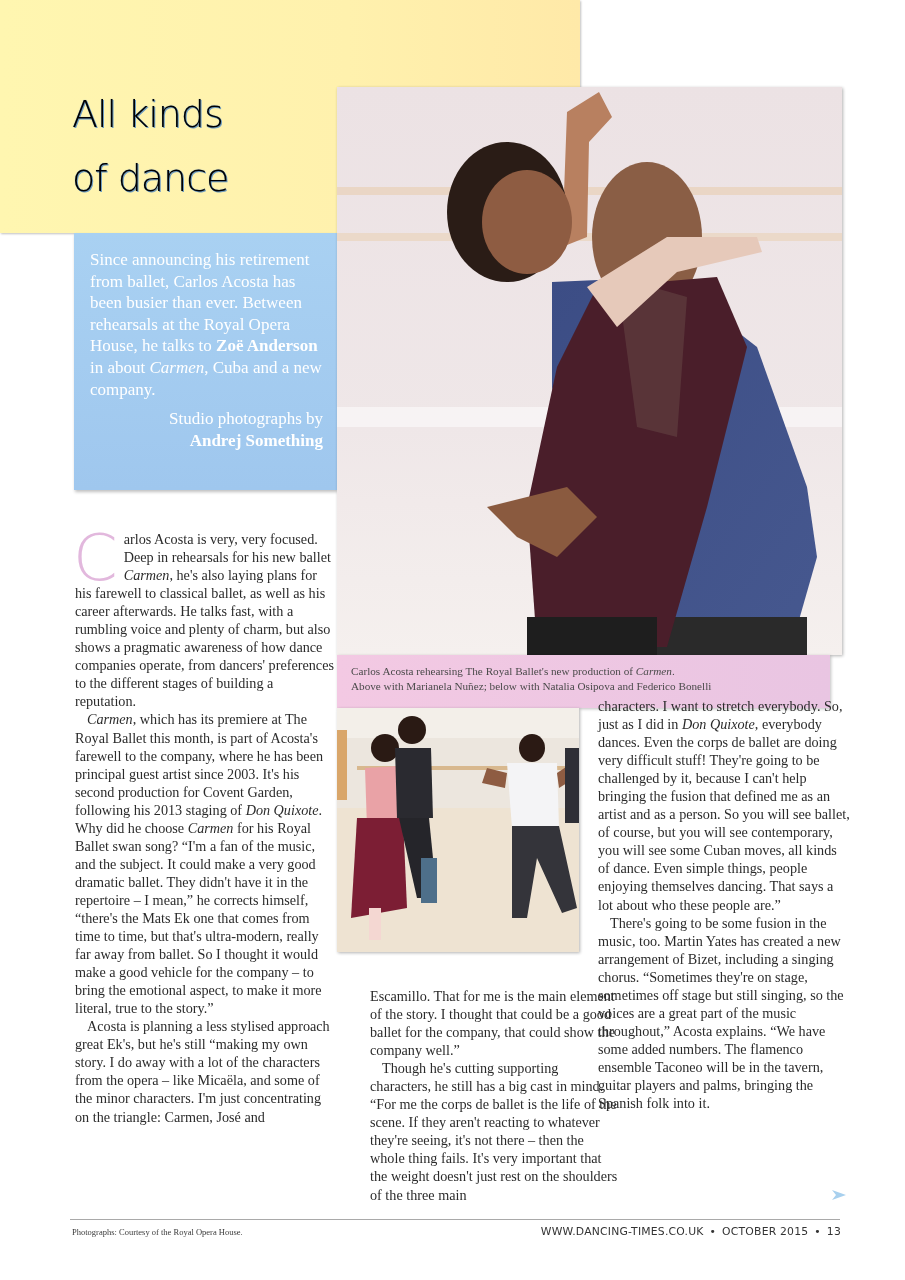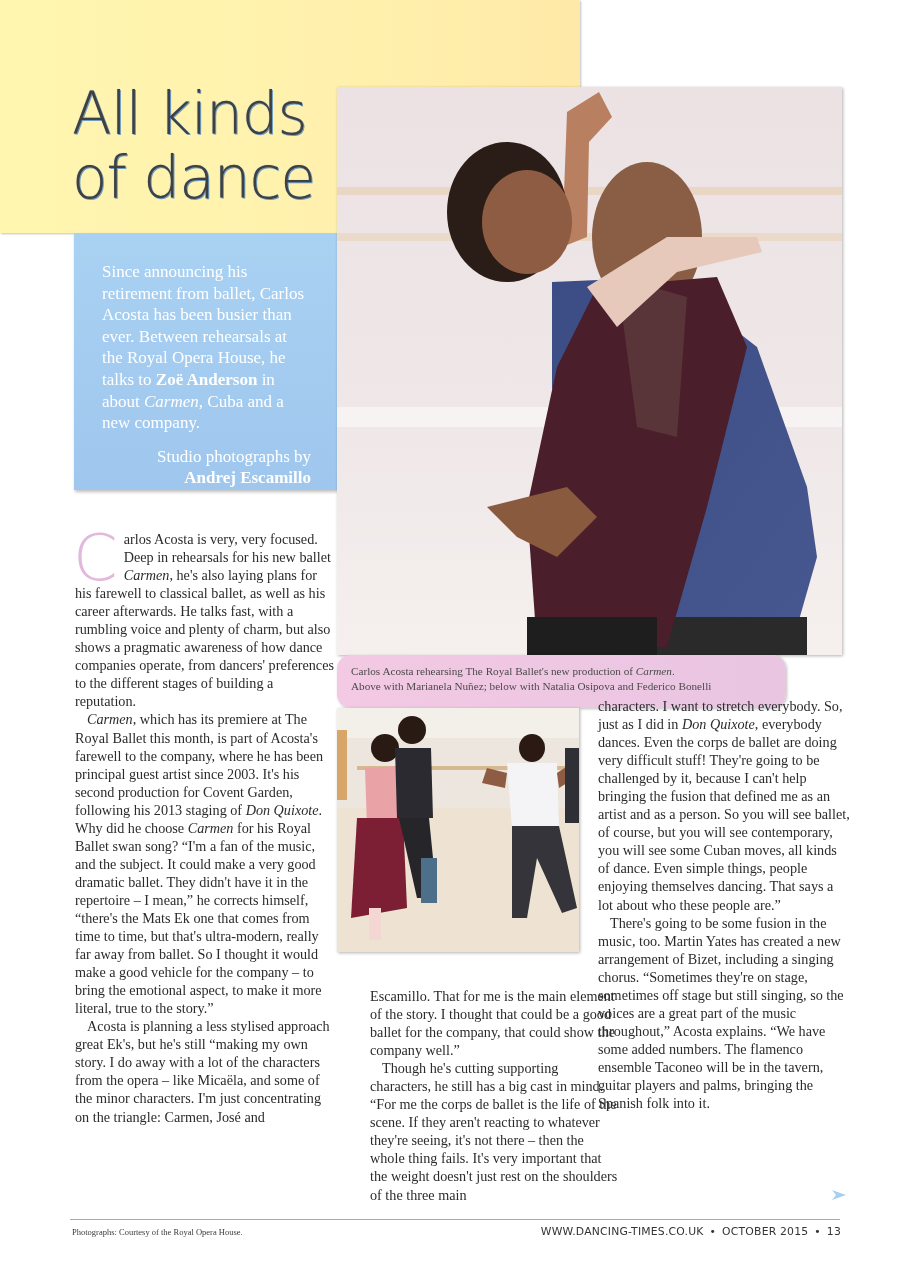--- a/index.html
+++ b/index.html
@@ -10,47 +10,47 @@
     color: #2a2a2a;
   }
   .yellow-block {
     position: absolute; left: 0; top: 0; width: 580px; height: 233px;
     background: linear-gradient(90deg, #fff6b0 0%, #fff1ad 60%, #ffe9a8 100%);
     box-shadow: 1px 1px 2px rgba(0,0,0,0.25);
   }
   .headline {
     position: absolute; left: 72px; top: 82px; margin: 0;
     font-family: "DejaVu Sans", sans-serif; font-weight: 200;
-    font-size: 58px; line-height: 64px; letter-spacing: -1px;
-    color: #404040;
+    font-size: 38px; line-height: 64px; letter-spacing: -1px;
+    color: #000000;
     text-shadow: 1px 1px 0 #6f9dc2, 0 0 1px #7aa6cc;
   }
   .headline span { display: block; }
   .standfirst {
     position: absolute; left: 74px; top: 233px; width: 263px; height: 257px;
     background: linear-gradient(180deg, #a9d1f2 0%, #9fc7ee 100%);
     box-shadow: 1px 2px 3px rgba(0,0,0,0.25);
     box-sizing: border-box; padding: 16px 14px 0 16px;
     color: #ffffff; font-size: 17px; line-height: 21.6px;
   }
-  .standfirst p { margin: 12px; }
+  .standfirst p { margin: 0; }
   .standfirst p + p { margin-top: 8px; text-align: right; }
   .standfirst b { font-weight: bold; }
   .main-photo {
     position: absolute; left: 337px; top: 87px; width: 505px; height: 568px;
     box-shadow: 1px 1px 3px rgba(0,0,0,0.3);
     overflow: hidden;
     background: linear-gradient(180deg, #ede4e6 0%, #efe8ea 50%, #f4efee 100%);
   }
   .photo-caption {
-    position: absolute; left: 337px; top: 655px; width: 449px; height: 53px;
+    position: absolute; left: 337px; top: 655px; width: 493px; height: 53px;
     background: linear-gradient(90deg, #f3c9e3 0%, #e9c5e2 100%);
     box-shadow: 1px 1px 3px rgba(0,0,0,0.25);
     box-sizing: border-box; padding: 9px 0 0 14px;
-    font-size: 11.2px; line-height: 14.5px; color: #4a4a4a; border-radius: 14px;
+    font-size: 11.2px; line-height: 14.5px; color: #4a4a4a;
   }
   .photo-caption div { white-space: nowrap; }
   .second-photo {
     position: absolute; left: 337px; top: 708px; width: 242px; height: 244px;
     box-shadow: 1px 1px 3px rgba(0,0,0,0.3); overflow: hidden;
     background: linear-gradient(180deg, #e7e1d9 0%, #ece5dc 35%, #efe4d4 100%);
   }
   .body-col {
     position: absolute; font-size: 14.2px; line-height: 18.05px; color: #2b2b2b;
   }
@@ -88,21 +88,21 @@
 <body>
 
 <div class="yellow-block"></div>
 <h1 class="headline">
   <span>All kinds</span>
   <span>of dance</span>
 </h1>
 
 <div class="standfirst">
   <p><span>Since announcing his retirement from ballet, Carlos Acosta has been busier than ever. Between rehearsals at the Royal Opera House, he talks to </span><b>Zoë Anderson</b><span> in about </span><i>Carmen</i><span>, Cuba and a new company.</span></p>
-  <p><span>Studio photographs by</span><br><b>Andrej Escamillo</b></p>
+  <p><span>Studio photographs by</span><br><b>Andrej Something</b></p>
 </div>
 
 <div class="main-photo">
   <svg width="505" height="568" viewBox="0 0 505 568">
     <defs>
       <linearGradient id="bgG" x1="0" y1="0" x2="0" y2="1">
         <stop offset="0" stop-color="#ece2e4"></stop>
           <stop offset="0.6" stop-color="#efe7e8"></stop>
           <stop offset="1" stop-color="#f5f0ee"></stop>
       </linearGradient>

